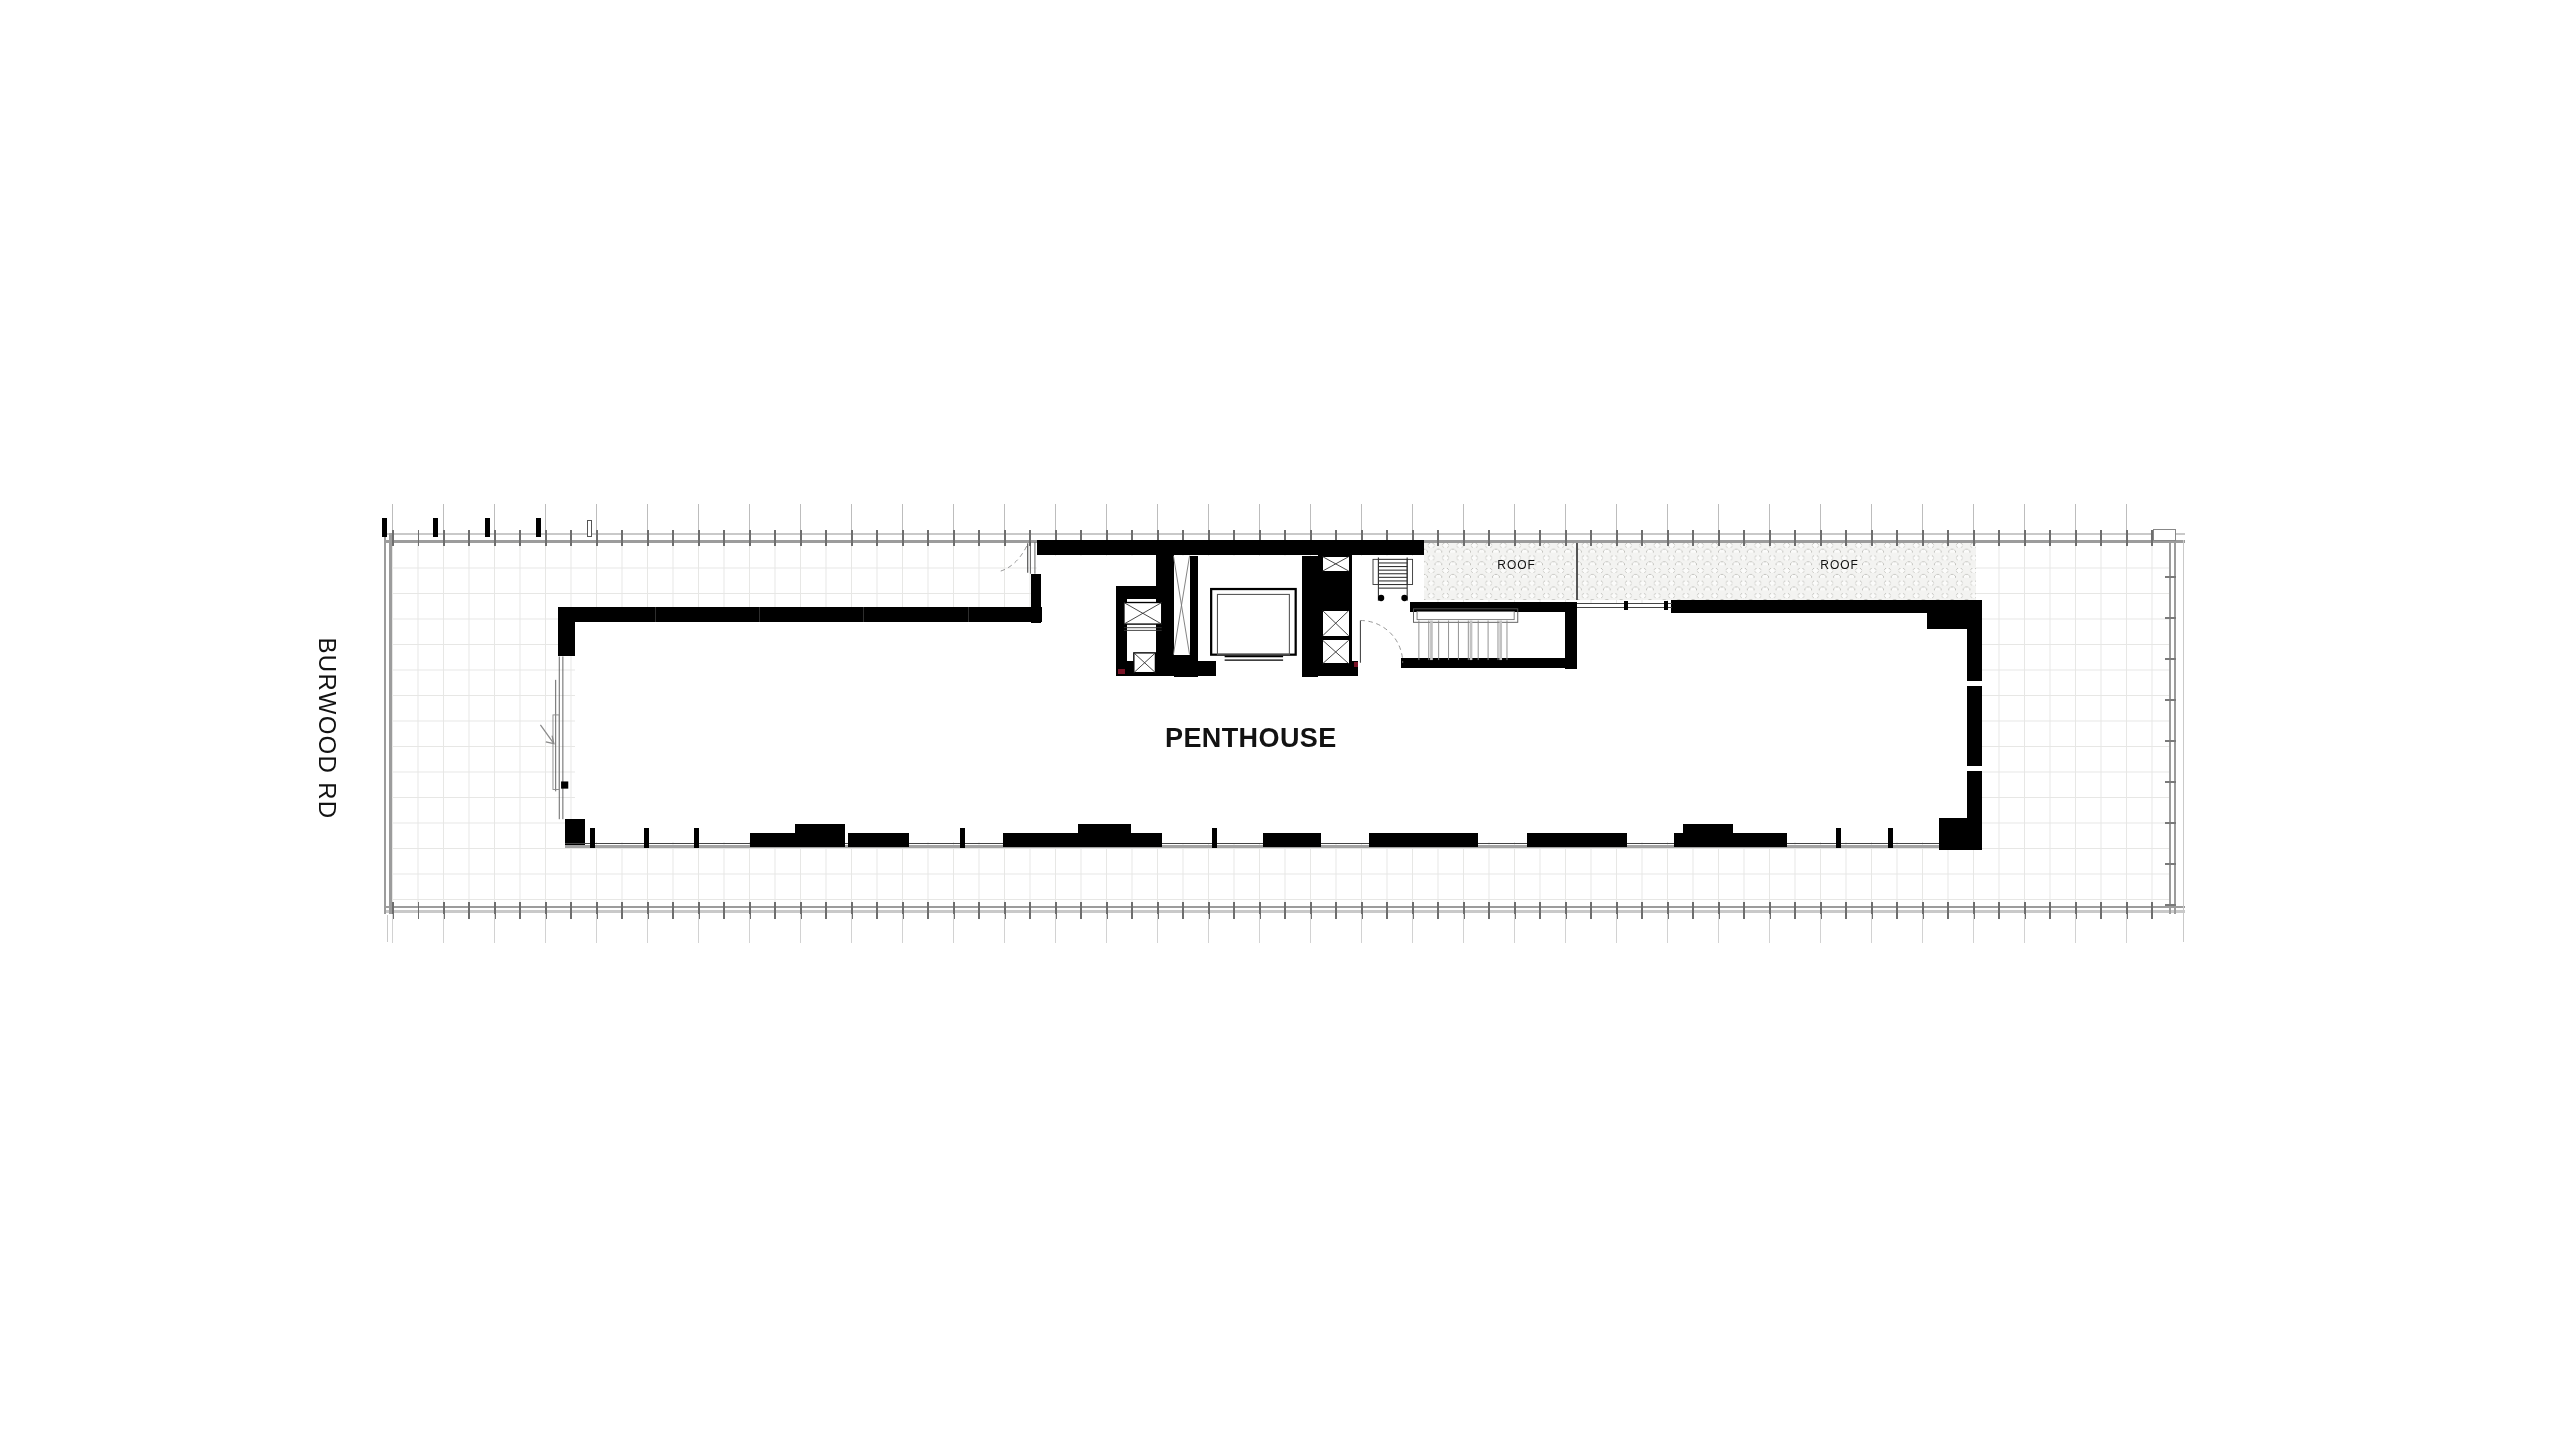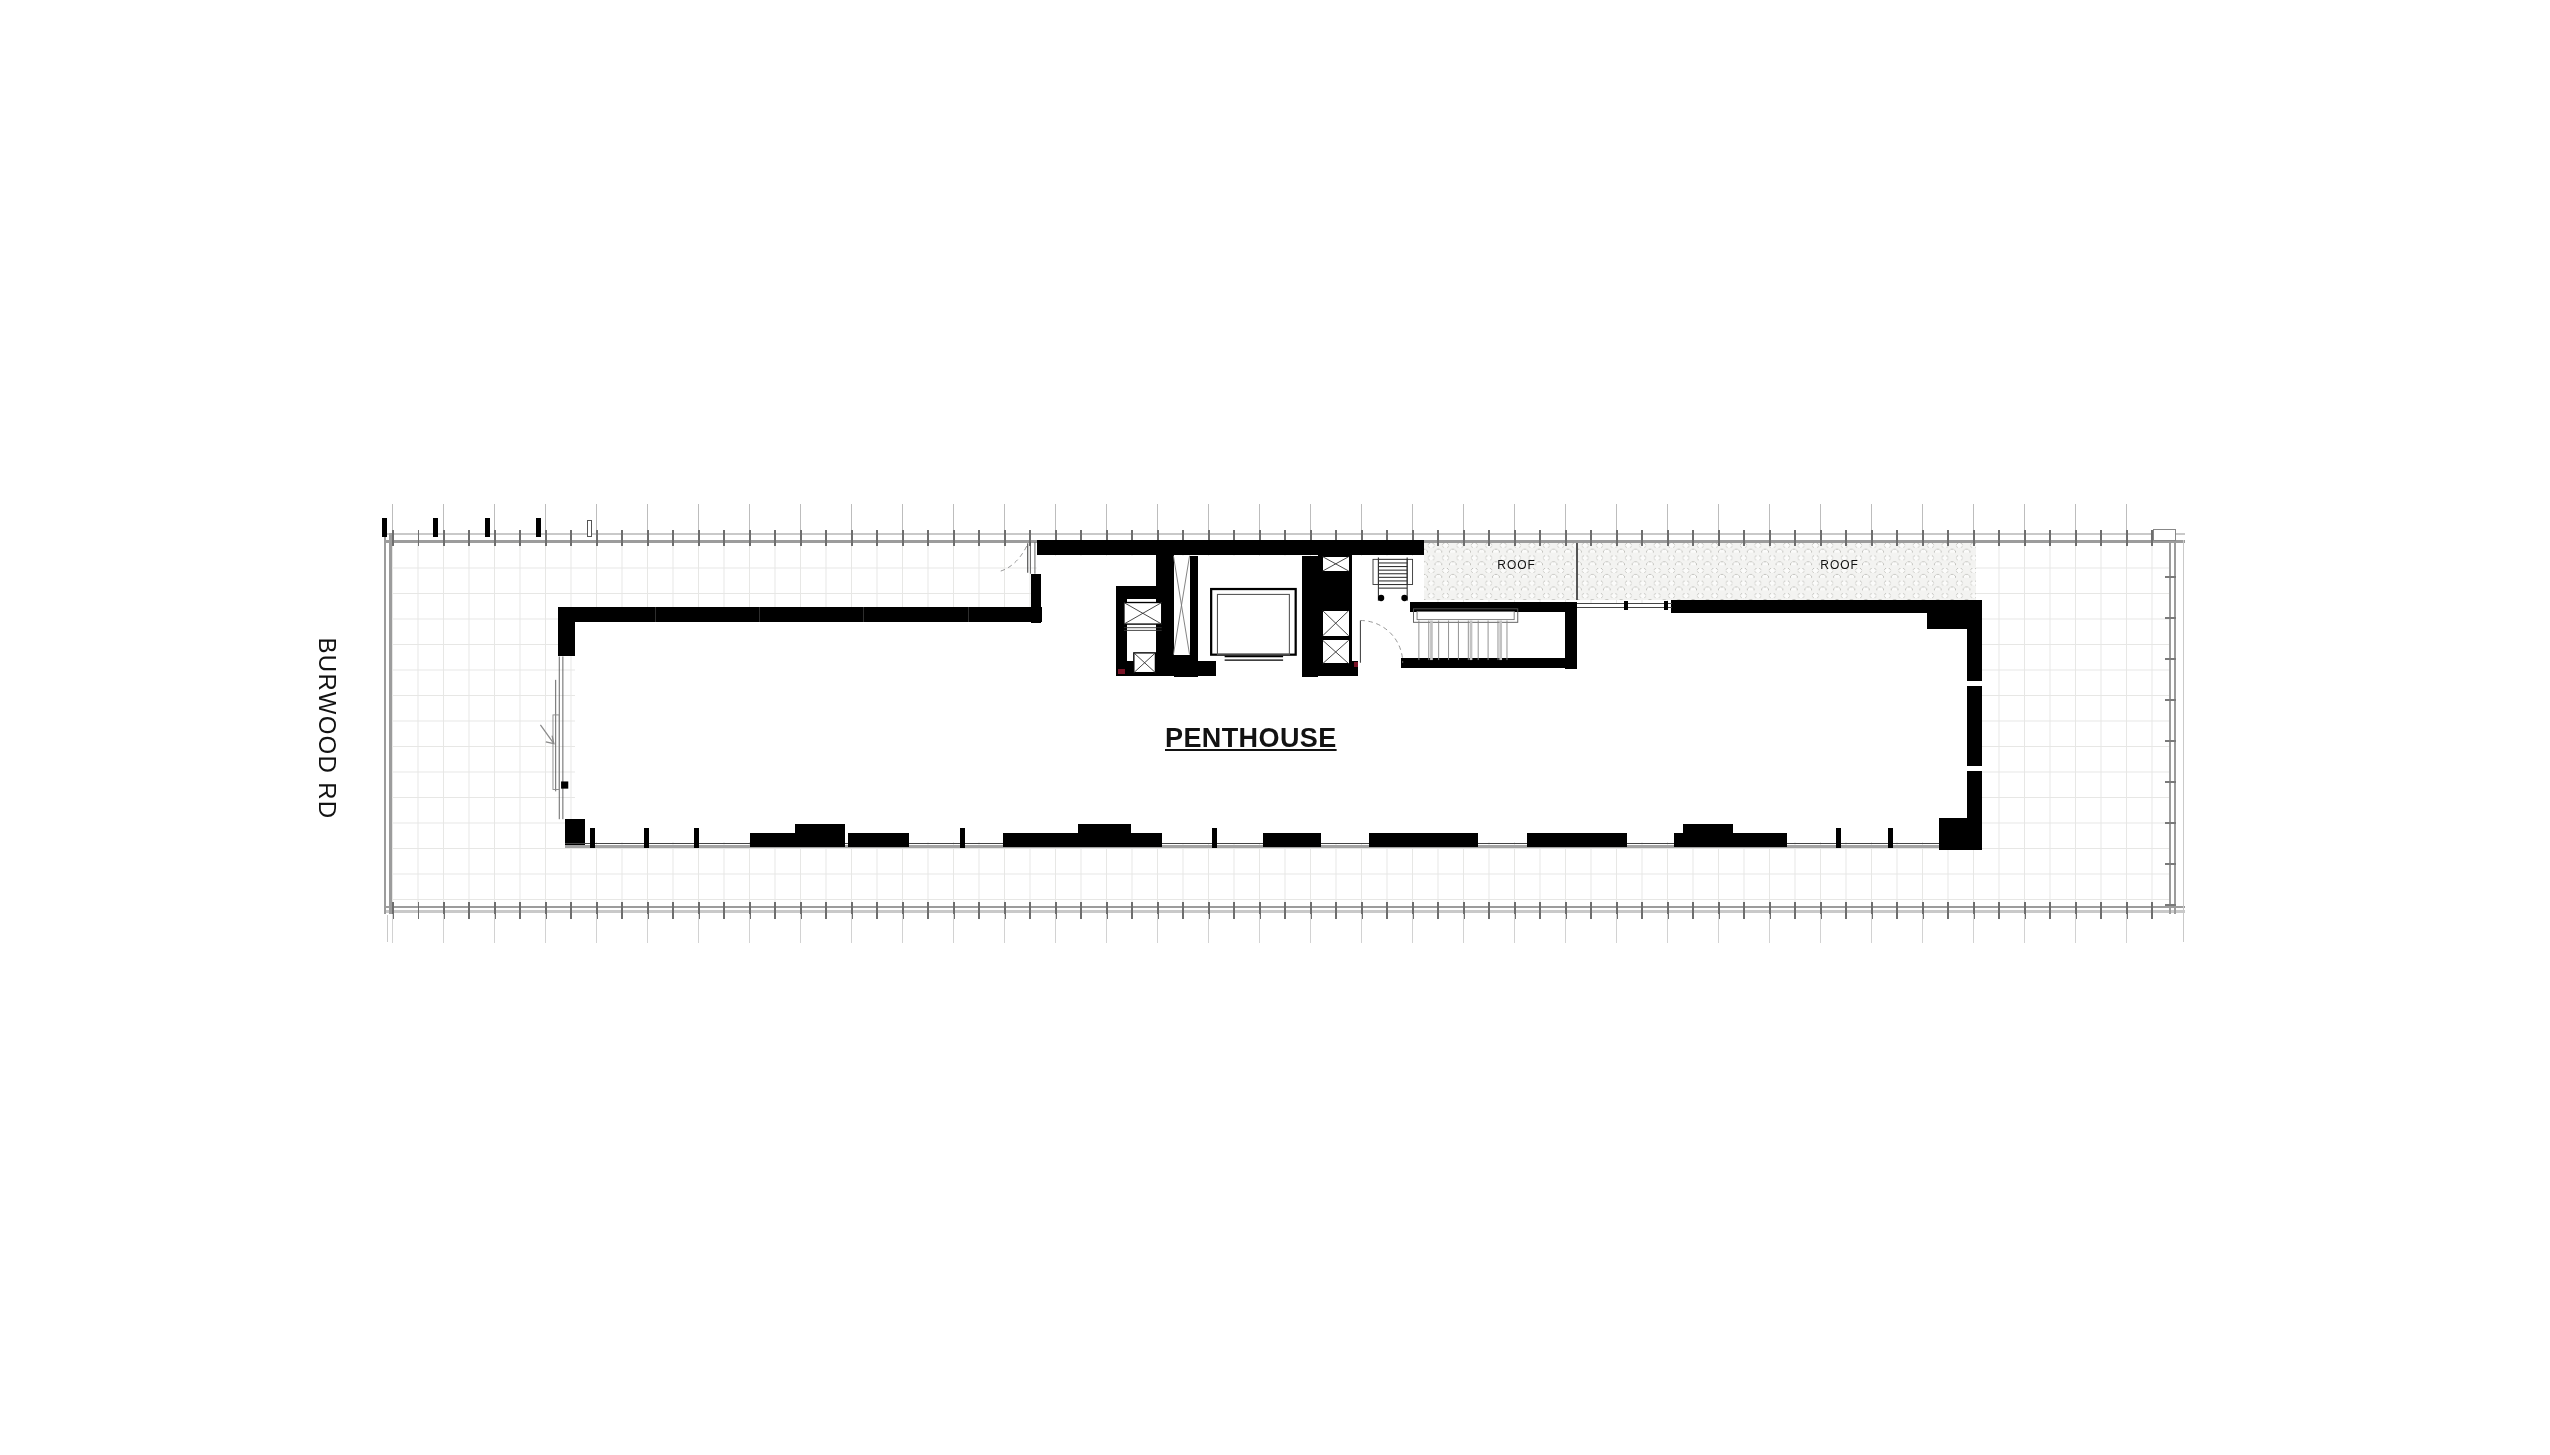--- a/index.html
+++ b/index.html
@@ -24,21 +24,21 @@
         background-size:14.4px 12.6px;}
   .ticks-sm-top{position:absolute;background:repeating-linear-gradient(90deg,#6e6e6e 0 1.8px,transparent 1.8px 25.5px);}
   .ticks-sm-bot{position:absolute;background:repeating-linear-gradient(90deg,#6e6e6e 0 1.8px,transparent 1.8px 25.5px);}
   .lines-tall{position:absolute;background:repeating-linear-gradient(90deg,#bdbdbd 0 0.9px,transparent 0.9px 51px);}
   .lines-tall-b{position:absolute;background:repeating-linear-gradient(90deg,#d2d2d2 0 0.9px,transparent 0.9px 51px);}
   .ticks-right{position:absolute;background:repeating-linear-gradient(0deg,#7a7a7a 0 1.8px,transparent 1.8px 41px);}
   .joint{position:absolute;background:#2e2e2e;}
   .redmark{position:absolute;background:#7a1326;}
   .lbl{position:absolute;color:#121212;}
   .lbl-street{font-size:24px;letter-spacing:1.3px;transform:rotate(90deg);text-align:center;white-space:nowrap;}
-  .lbl-unit{font-size:27px;font-weight:700;letter-spacing:0.4px;white-space:nowrap;text-decoration:underline;}
+  .lbl-unit{font-size:27px;font-weight:700;letter-spacing:0.4px;white-space:nowrap;}
   .lbl-roof{font-size:12px;letter-spacing:0.9px;text-align:center;white-space:nowrap;}
   svg.linework{position:absolute;left:0;top:0;}
 </style>
 </head>
 <body>
 
 <div id="canvas">
 
   <div class="grid" style="left:392px;top:542px;width:1777px;height:364px;"></div>
 

